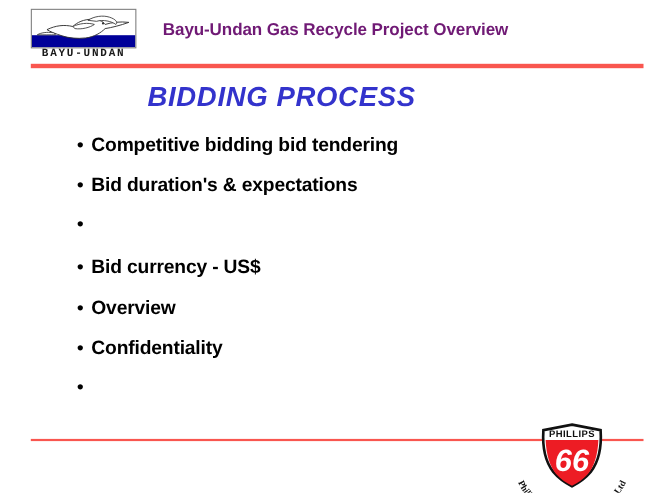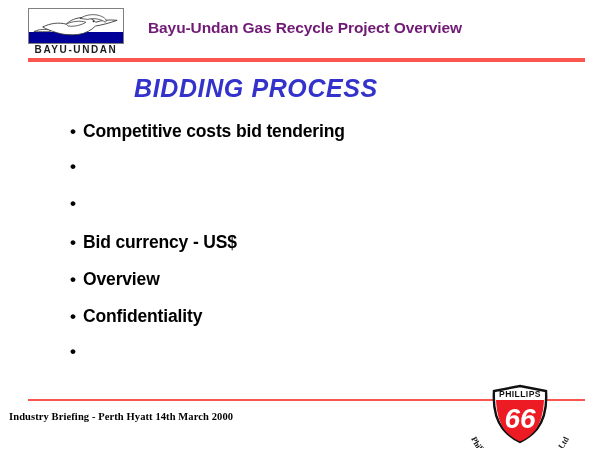--- a/index.html
+++ b/index.html
@@ -44,21 +44,21 @@
     top: 0;
     width: 100%;
     height: 100%;
   }
   #logo-wordmark {
     position: absolute;
     left: 24px;
     top: 44px;
     width: 104px;
     text-align: center;
-    font-family: Liberation Sans, sans-serif;
+    font-family: Liberation Mono, monospace;
     font-size: 10px;
     font-weight: bold;
     letter-spacing: 1.6px;
     color: #1a1a1a;
     white-space: nowrap;
   }
   #header-title {
     position: absolute;
     left: 148px;
     top: 19px;
@@ -169,24 +169,25 @@
 
   <div id="header-title">Bayu-Undan Gas Recycle Project Overview</div>
 
   <div class="rule-top"></div>
 
   <div id="slide-title">BIDDING PROCESS</div>
 
   <div id="bullet-list">
     <div class="bullet-item">
       <span class="bullet-dot">•</span>
-      <span>Competitive costs bid tendering</span>
-    </div>
-    <div class="bullet-item">
-      <span class="bullet-dot">•</span>
+      <span>Competitive bidding bid tendering</span>
+    </div>
+    <div class="bullet-item">
+      <span class="bullet-dot">•</span>
+      <span>Bid duration's &amp; expectations</span>
     </div>
     <div class="bullet-item">
       <span class="bullet-dot">•</span>
     </div>
     <div class="bullet-item">
       <span class="bullet-dot">•</span>
       <span>Bid currency - US$</span>
     </div>
     <div class="bullet-item">
       <span class="bullet-dot">•</span>
@@ -196,21 +197,20 @@
       <span class="bullet-dot">•</span>
       <span>Confidentiality</span>
     </div>
     <div class="bullet-item">
       <span class="bullet-dot">•</span>
     </div>
   </div>
 
   <div class="rule-bottom"></div>
 
-  <div id="footer-text">Industry Briefing - Perth Hyatt 14th March 2000</div>
 
   <svg id="phillips-logo" viewBox="0 0 144 64">
     <defs>
       <path id="arc-path" d="M 18 32 A 54 54 0 0 0 126 32" fill="none"></path>
     </defs>
 
     <path d="M72 2 L98 7 C99 22, 96 36, 89 45 C84 51, 78 55, 72 58
              C66 55, 60 51, 55 45 C48 36, 45 22, 46 7 Z" fill="#ffffff" stroke="#111111" stroke-width="2.4"></path>
     <path d="M48 16 L96 16 C95.4 30, 92 40, 86.5 47
              C82 52, 77 55.5, 72 57.5

